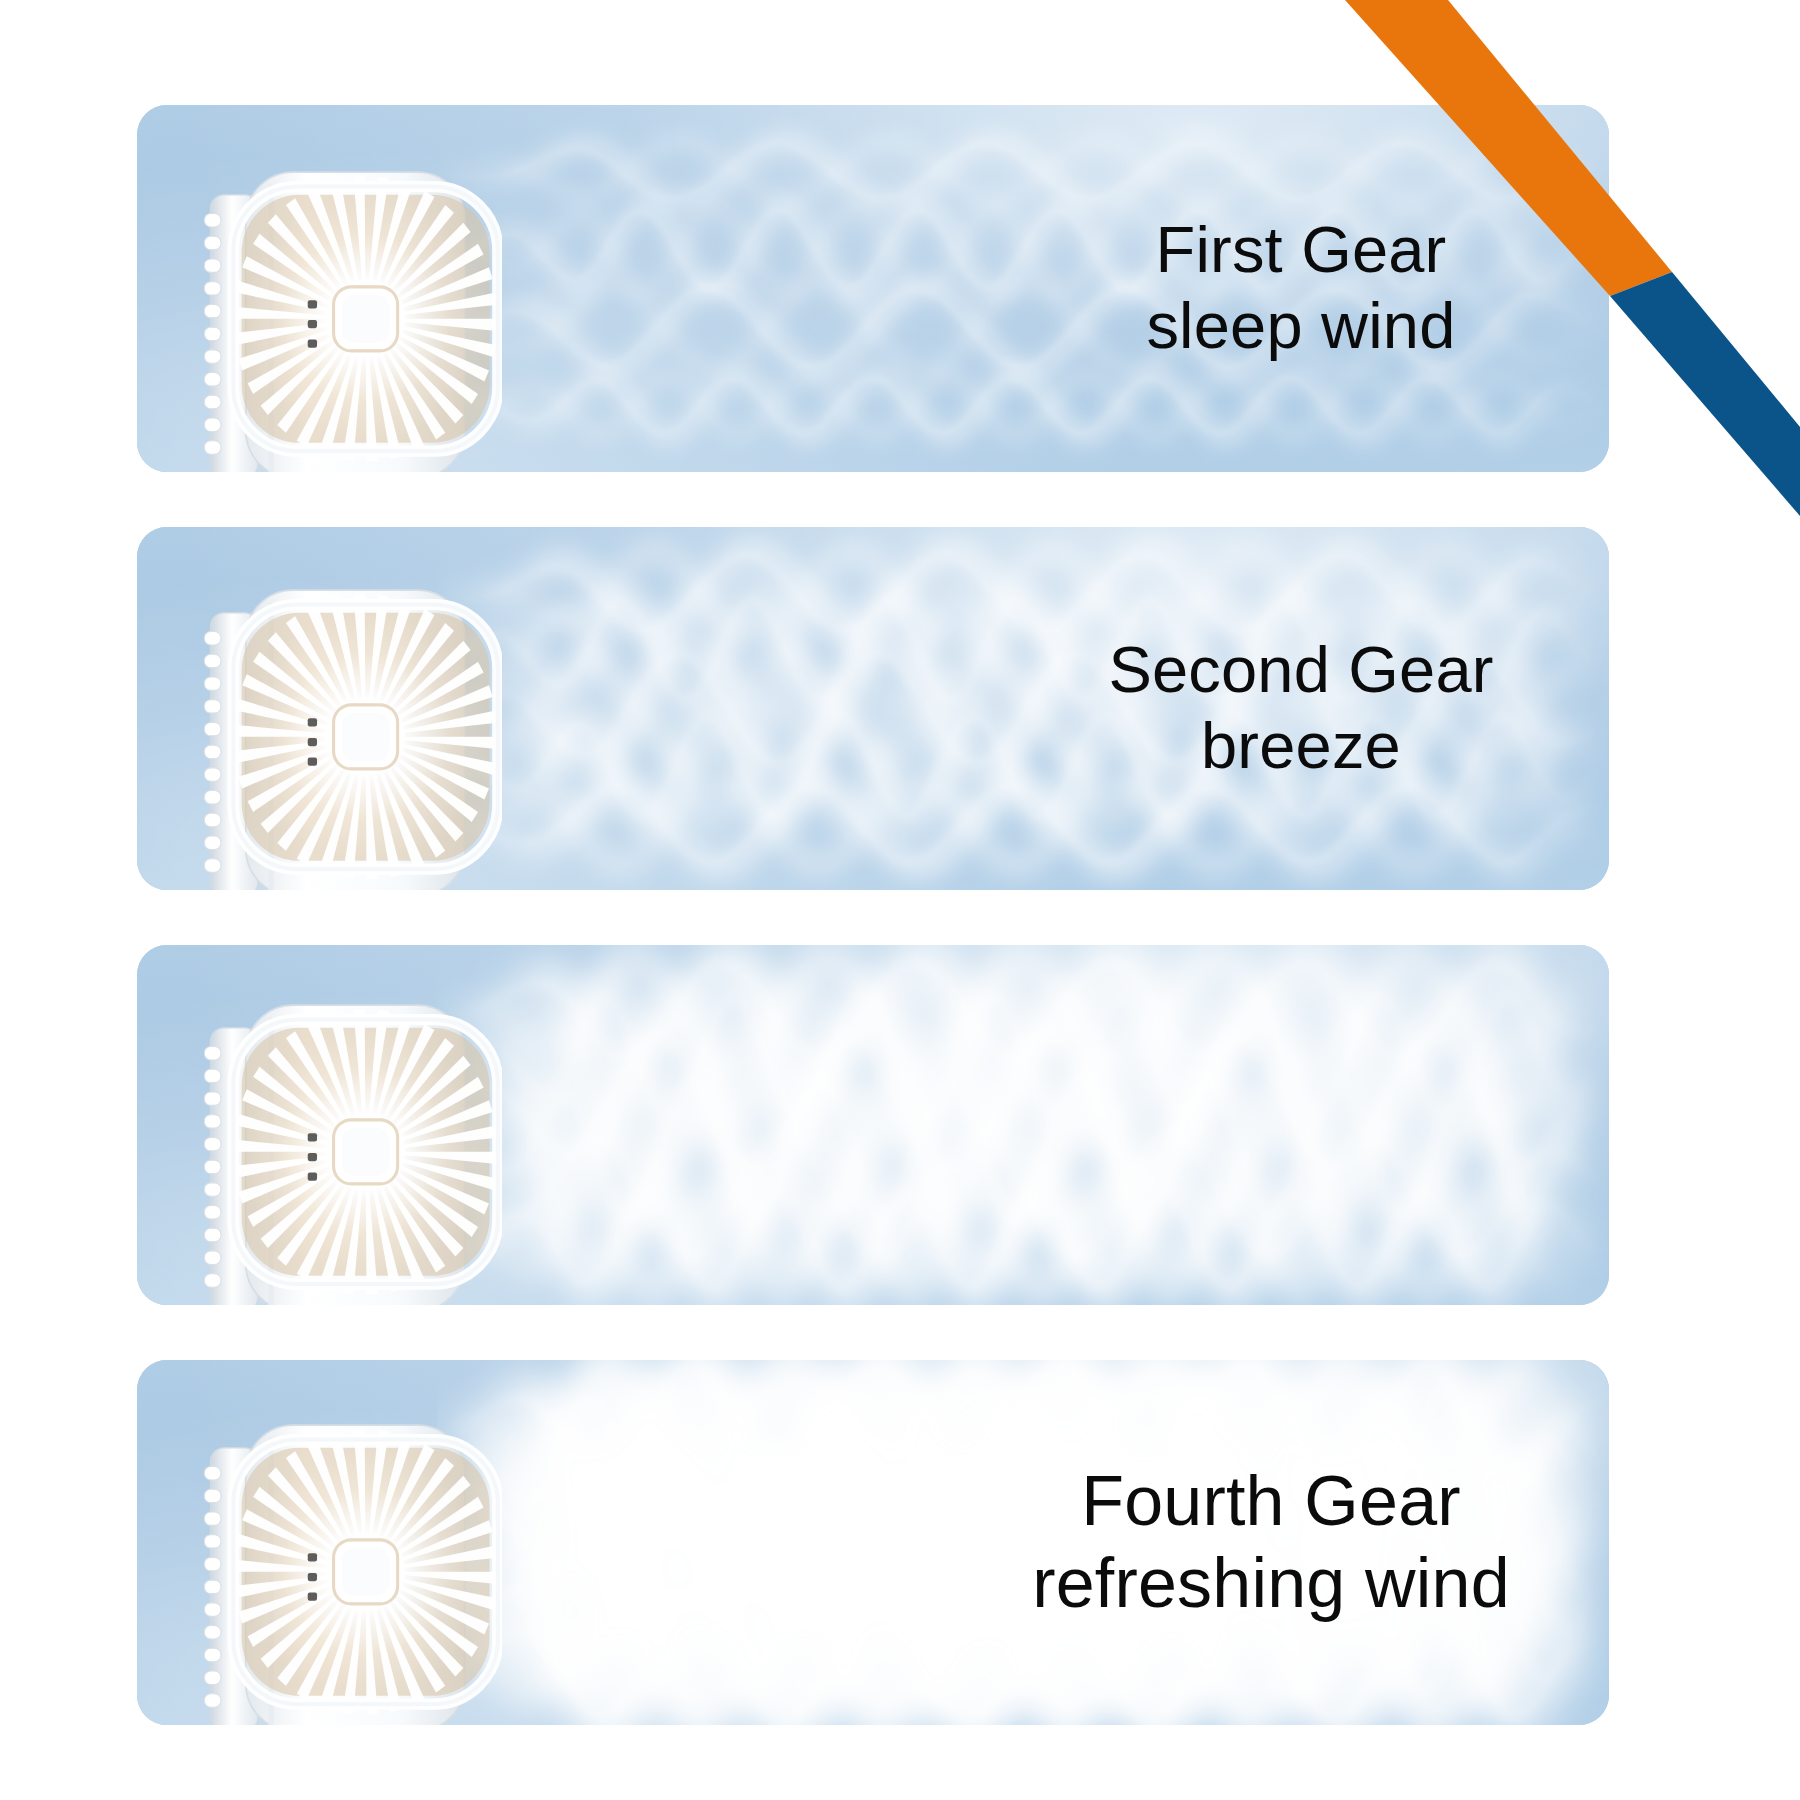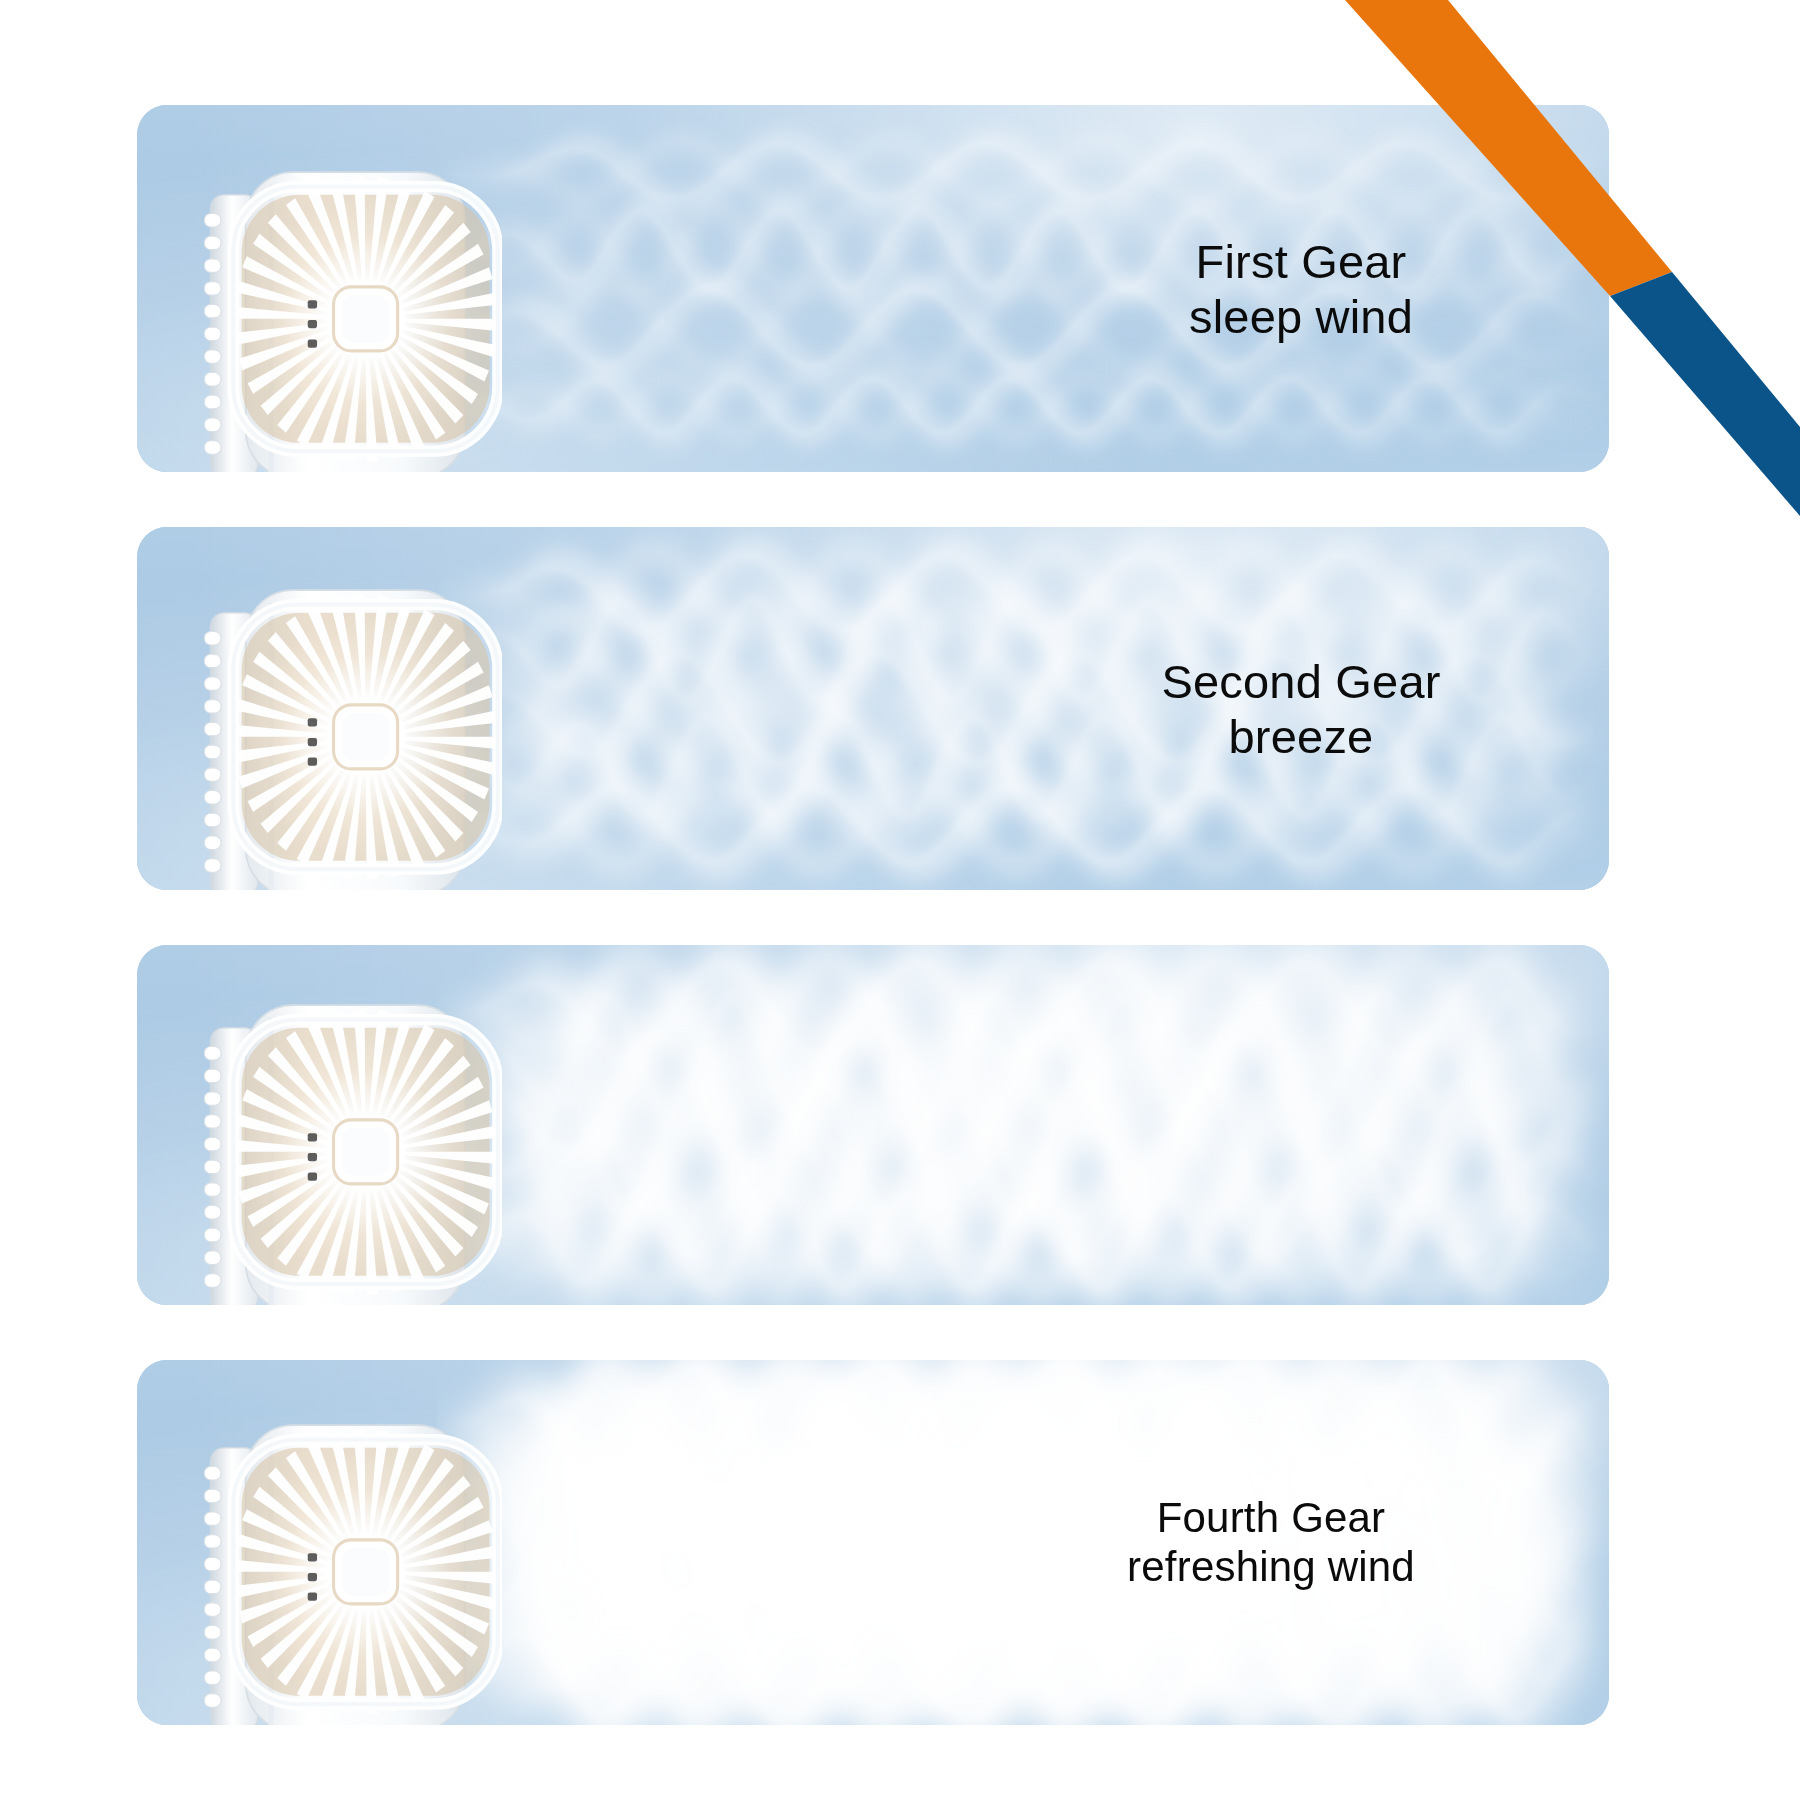--- a/index.html
+++ b/index.html
@@ -42,27 +42,27 @@
 
   
   .caption{
     position:absolute;
     right:58px;
     top:50%;
     transform:translateY(-50%);
     width:500px;
     text-align:center;
     color:#0b0b0b;
-    font-size:47px;
+    font-size:65px;
     line-height:1.18;
     font-weight:400;
     letter-spacing:.2px;
     white-space:pre-line;
   }
-  .caption.wide{width:560px;font-size:42px;}
+  .caption.wide{width:560px;font-size:70px;}
 </style>
 </head>
 <body>
 
 <div id="stage">
 
   <div class="panel" id="panel-0" style="top:105px;height:367px;">
     <div class="sky"></div>
     <div class="windwrap">
       <svg class="windsvg" viewBox="0 0 1180 367" preserveAspectRatio="none">

